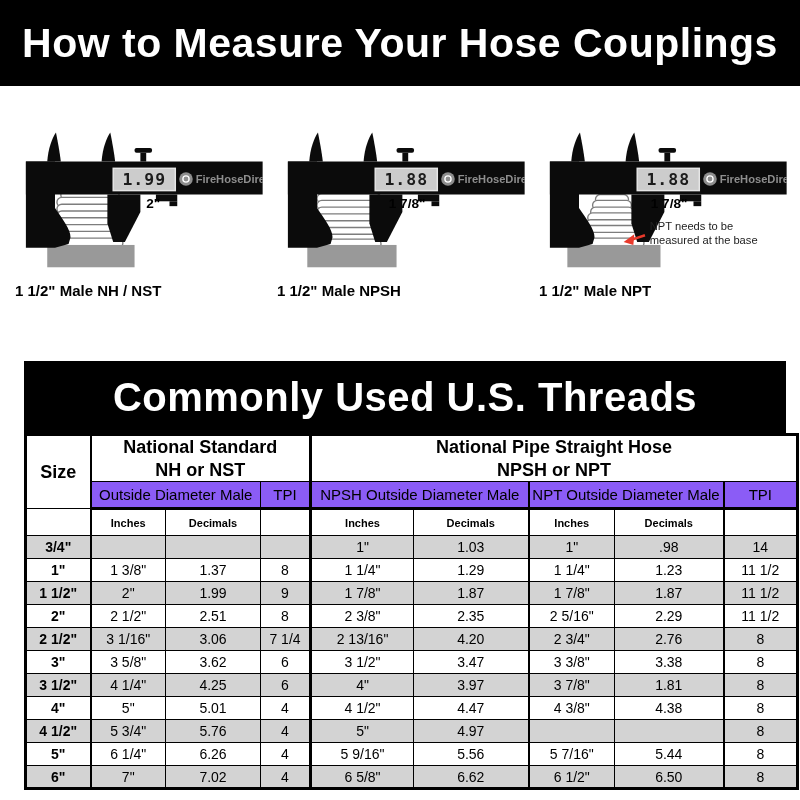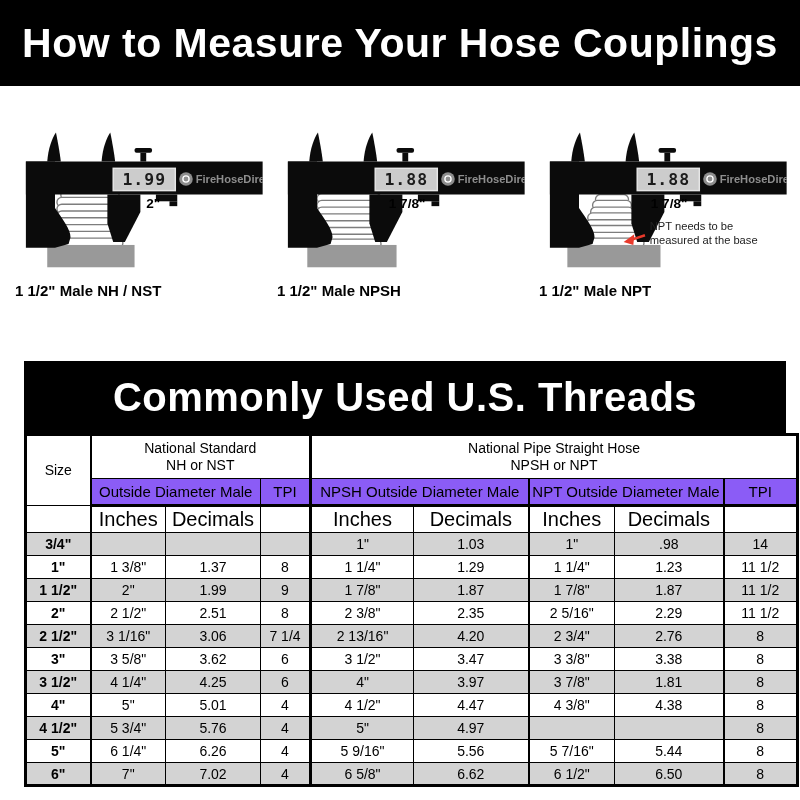--- a/index.html
+++ b/index.html
@@ -44,27 +44,27 @@
     font-size:40px; font-weight:bold; letter-spacing:0.5px;
   }
   table.threads {
     border-collapse:collapse; table-layout:fixed; width:772px;
     border:3px solid #000;
   }
   table.threads th, table.threads td {
     border:1px solid #000; text-align:center; vertical-align:middle;
     white-space:nowrap; overflow:hidden; padding:0;
   }
-  tr.grp th { height:44px; font-weight:normal; font-size:14px; background:#fff; line-height:1.25; }
+  tr.grp th { height:44px; font-weight:bold; font-size:18px; background:#fff; line-height:1.25; }
   th.size-h { font-weight:bold; font-size:15px; background:#fff; border-bottom:3px solid #000; }
   tr.sub th {
     height:27px; font-weight:normal; font-size:15px;
     background:#8b5cf6; border-bottom:3px solid #000;
   }
-  tr.units td { height:27px; font-size:20px; background:#fff; }
+  tr.units td { height:27px; font-size:11px; background:#fff;font-weight:bold; }
   tbody.data td { height:23px; font-size:14px; }
   tbody.data tr:nth-child(odd) td { background:#d3d3d3; }
   tbody.data td:first-child { font-weight:bold; }
   tbody.data td:nth-child(2) { border-left:2px solid #000; }
   tbody.data td:nth-child(5) { border-left:3px solid #000; }
   tbody.data td:nth-child(7) { border-left:2px solid #000; }
   tbody.data td:nth-child(9) { border-left:2px solid #000; }
   .bl2 { border-left:2px solid #000 !important; }
   .bl3 { border-left:3px solid #000 !important;margin-left:19px; }
 </style>

